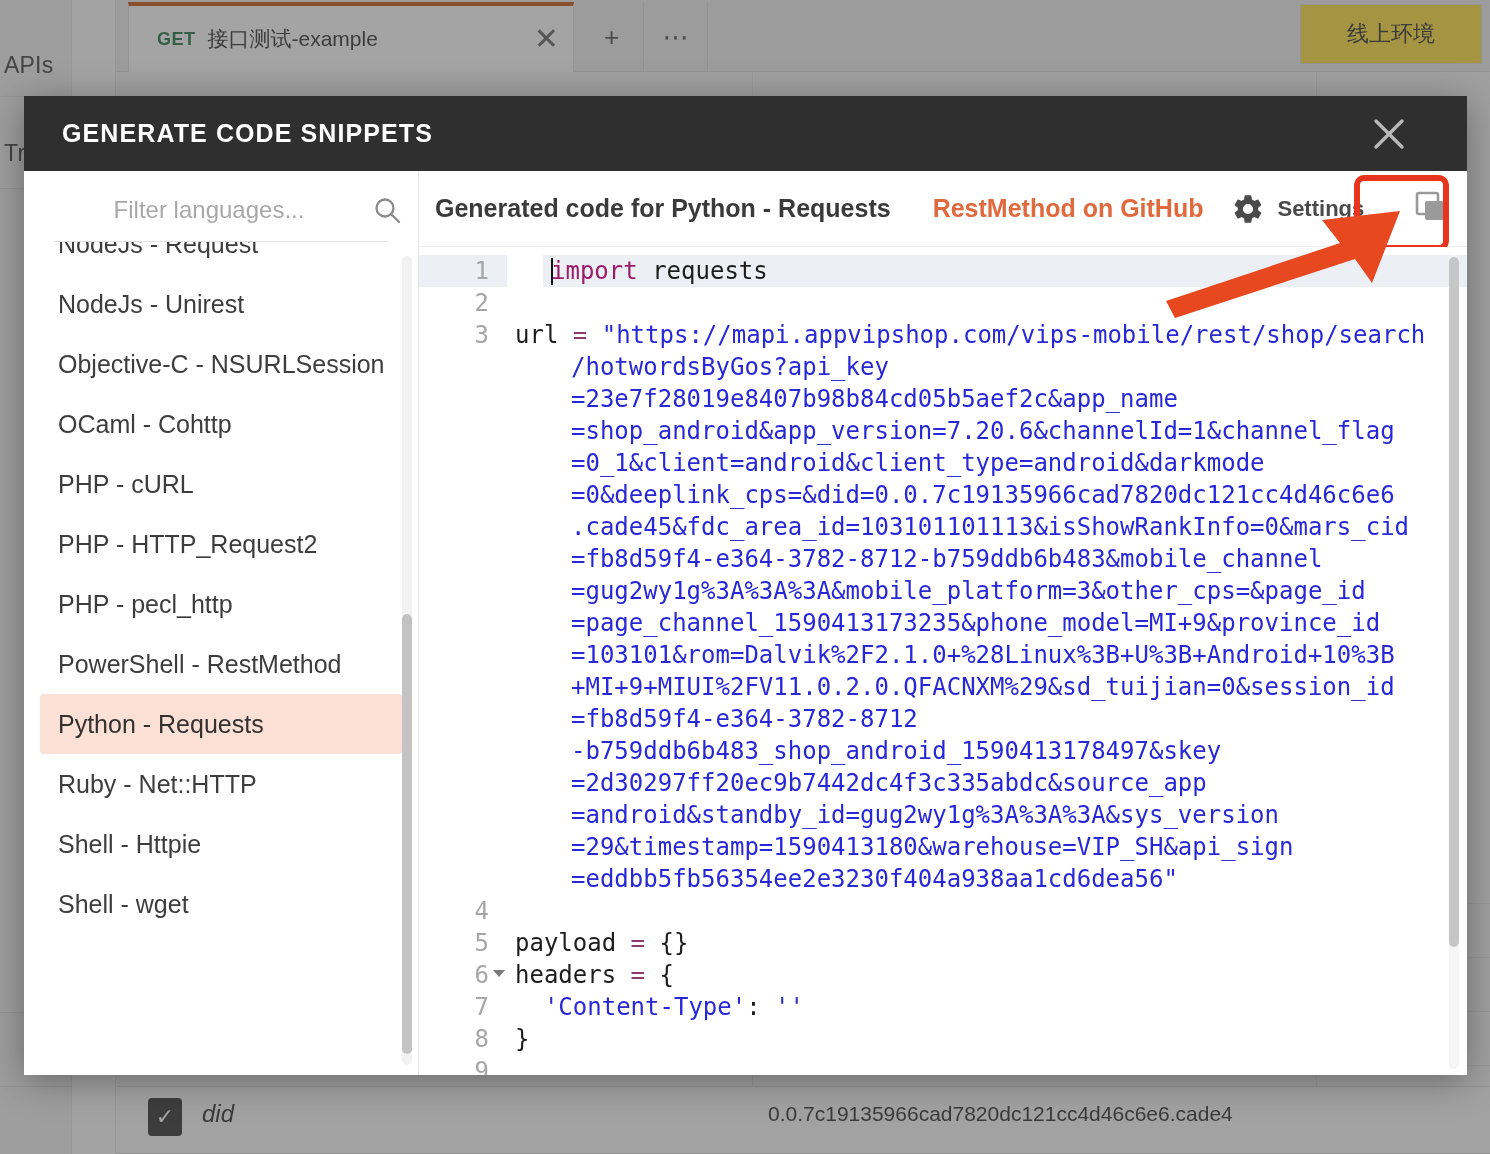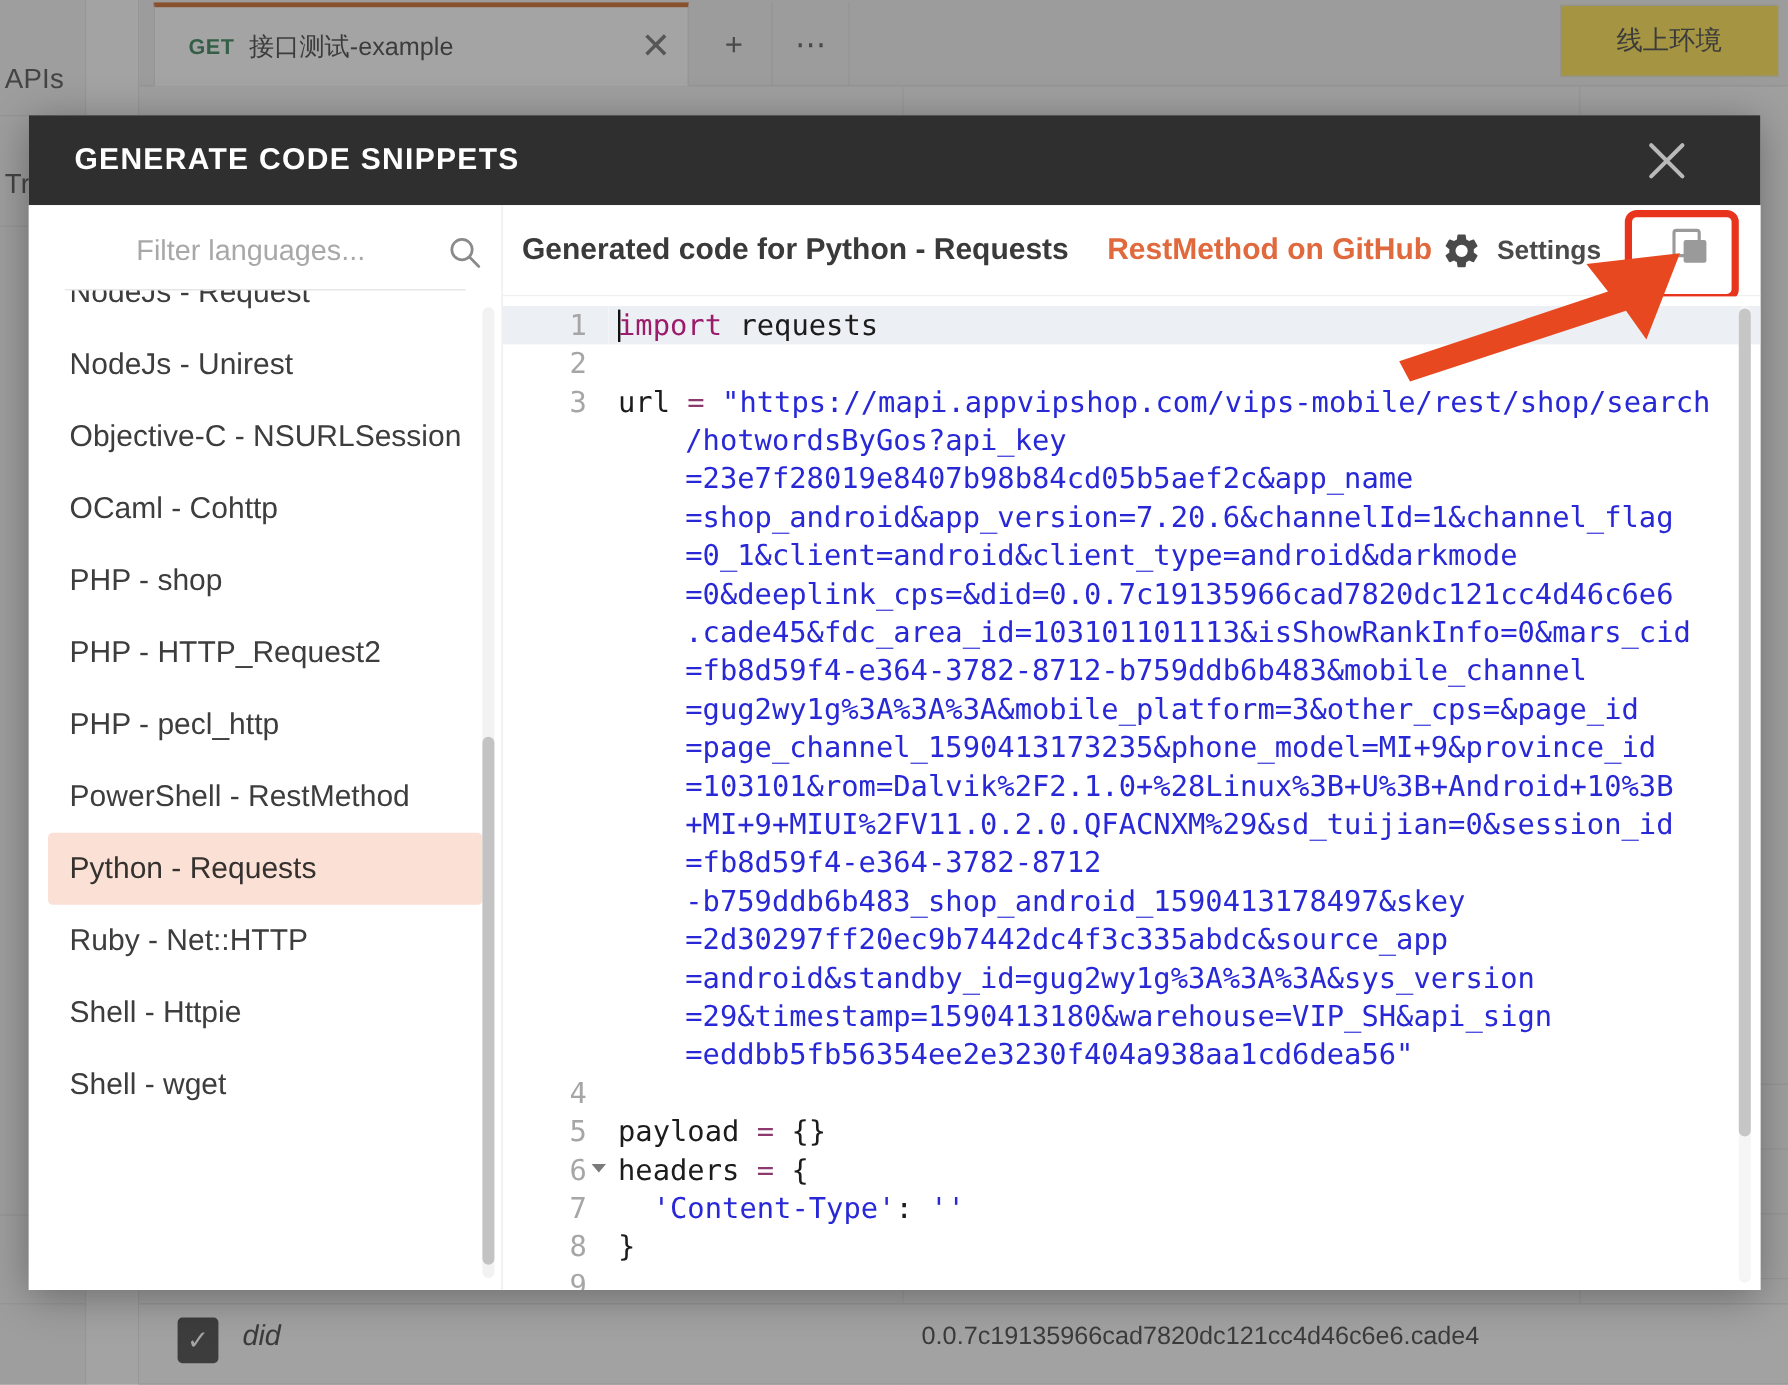--- a/index.html
+++ b/index.html
@@ -143,21 +143,21 @@
   }
   .lang-thumb {
     position: absolute; right: 6px; width: 10px; background: #c3c3c3; border-radius: 5px;
     top: 372px; height: 440px;
   }
 
   
   .code-pane { flex: 1; display: flex; flex-direction: column; min-width: 0; position: relative; }
   .code-toolbar {
     height: 76px; flex: none; background: #fff;
-    display: flex; align-items: center; padding: 0 22px 0 16px; gap: 4px;
+    display: flex; align-items: center; padding: 0 22px 0 16px; gap: 14px;
     border-bottom: 1px solid #ededed;
   }
   .gen-label { font-size: 25px; font-weight: bold; color: #3a3a3a; white-space: nowrap; }
   .contrib {
     font-size: 25px; font-weight: bold; color: #e06a3e; margin-left: 28px;
     cursor: pointer; white-space: nowrap;
   }
   .toolbar-spacer { flex: 1; }
   .settings-btn { display: flex; align-items: center; gap: 12px; cursor: pointer; }
   .gear-icon { width: 34px; height: 34px; }
@@ -191,21 +191,21 @@
     width: 0; height: 0; border-left: 6px solid transparent; border-right: 6px solid transparent;
     border-top: 7px solid #7a7a7a;
   }
   .code-text {
     flex: 1; position: relative; padding-top: 8px; min-width: 0;
     font-family: "DejaVu Sans Mono", monospace;
     font-size: 24px; line-height: 32px; color: #1c1c1c;
     white-space: pre; overflow: hidden;
   }
   .code-line { height: 32px; position: relative; padding-left: 8px; }
-  .code-line.hl { background: #eceff3; }
+  .code-line.hl { background: #eceff3; margin-left: 36px; }
   .cursor {
     position: absolute; left: 8px; top: 3px; width: 2px; height: 27px; background: #111;
   }
   .tok-kw { color: #9b1c6b; }
   .tok-str { color: #2828d6; }
   .tok-op { color: #8c3a6d; }
   .tok-plain { color: #1c1c1c; }
   .url-cont { padding-left: 64px; color: #2828d6; }
 
   .code-track {
@@ -292,21 +292,21 @@
           </svg>
         </span>
       </div>
 
       <div class="lang-list">
         <div class="lang-scroll" id="lang-scroll">
             <div class="lang-item">NodeJs - Request</div>
             <div class="lang-item">NodeJs - Unirest</div>
             <div class="lang-item">Objective-C - NSURLSession</div>
             <div class="lang-item">OCaml - Cohttp</div>
-            <div class="lang-item">PHP - shop</div>
+            <div class="lang-item">PHP - cURL</div>
             <div class="lang-item">PHP - HTTP_Request2</div>
             <div class="lang-item">PHP - pecl_http</div>
             <div class="lang-item">PowerShell - RestMethod</div>
             <div class="lang-item active">Python - Requests</div>
             <div class="lang-item">Ruby - Net::HTTP</div>
             <div class="lang-item">Shell - Httpie</div>
             <div class="lang-item">Shell - wget</div>
           </div>
         <div class="lang-track"></div>
         <div class="lang-thumb"></div>

